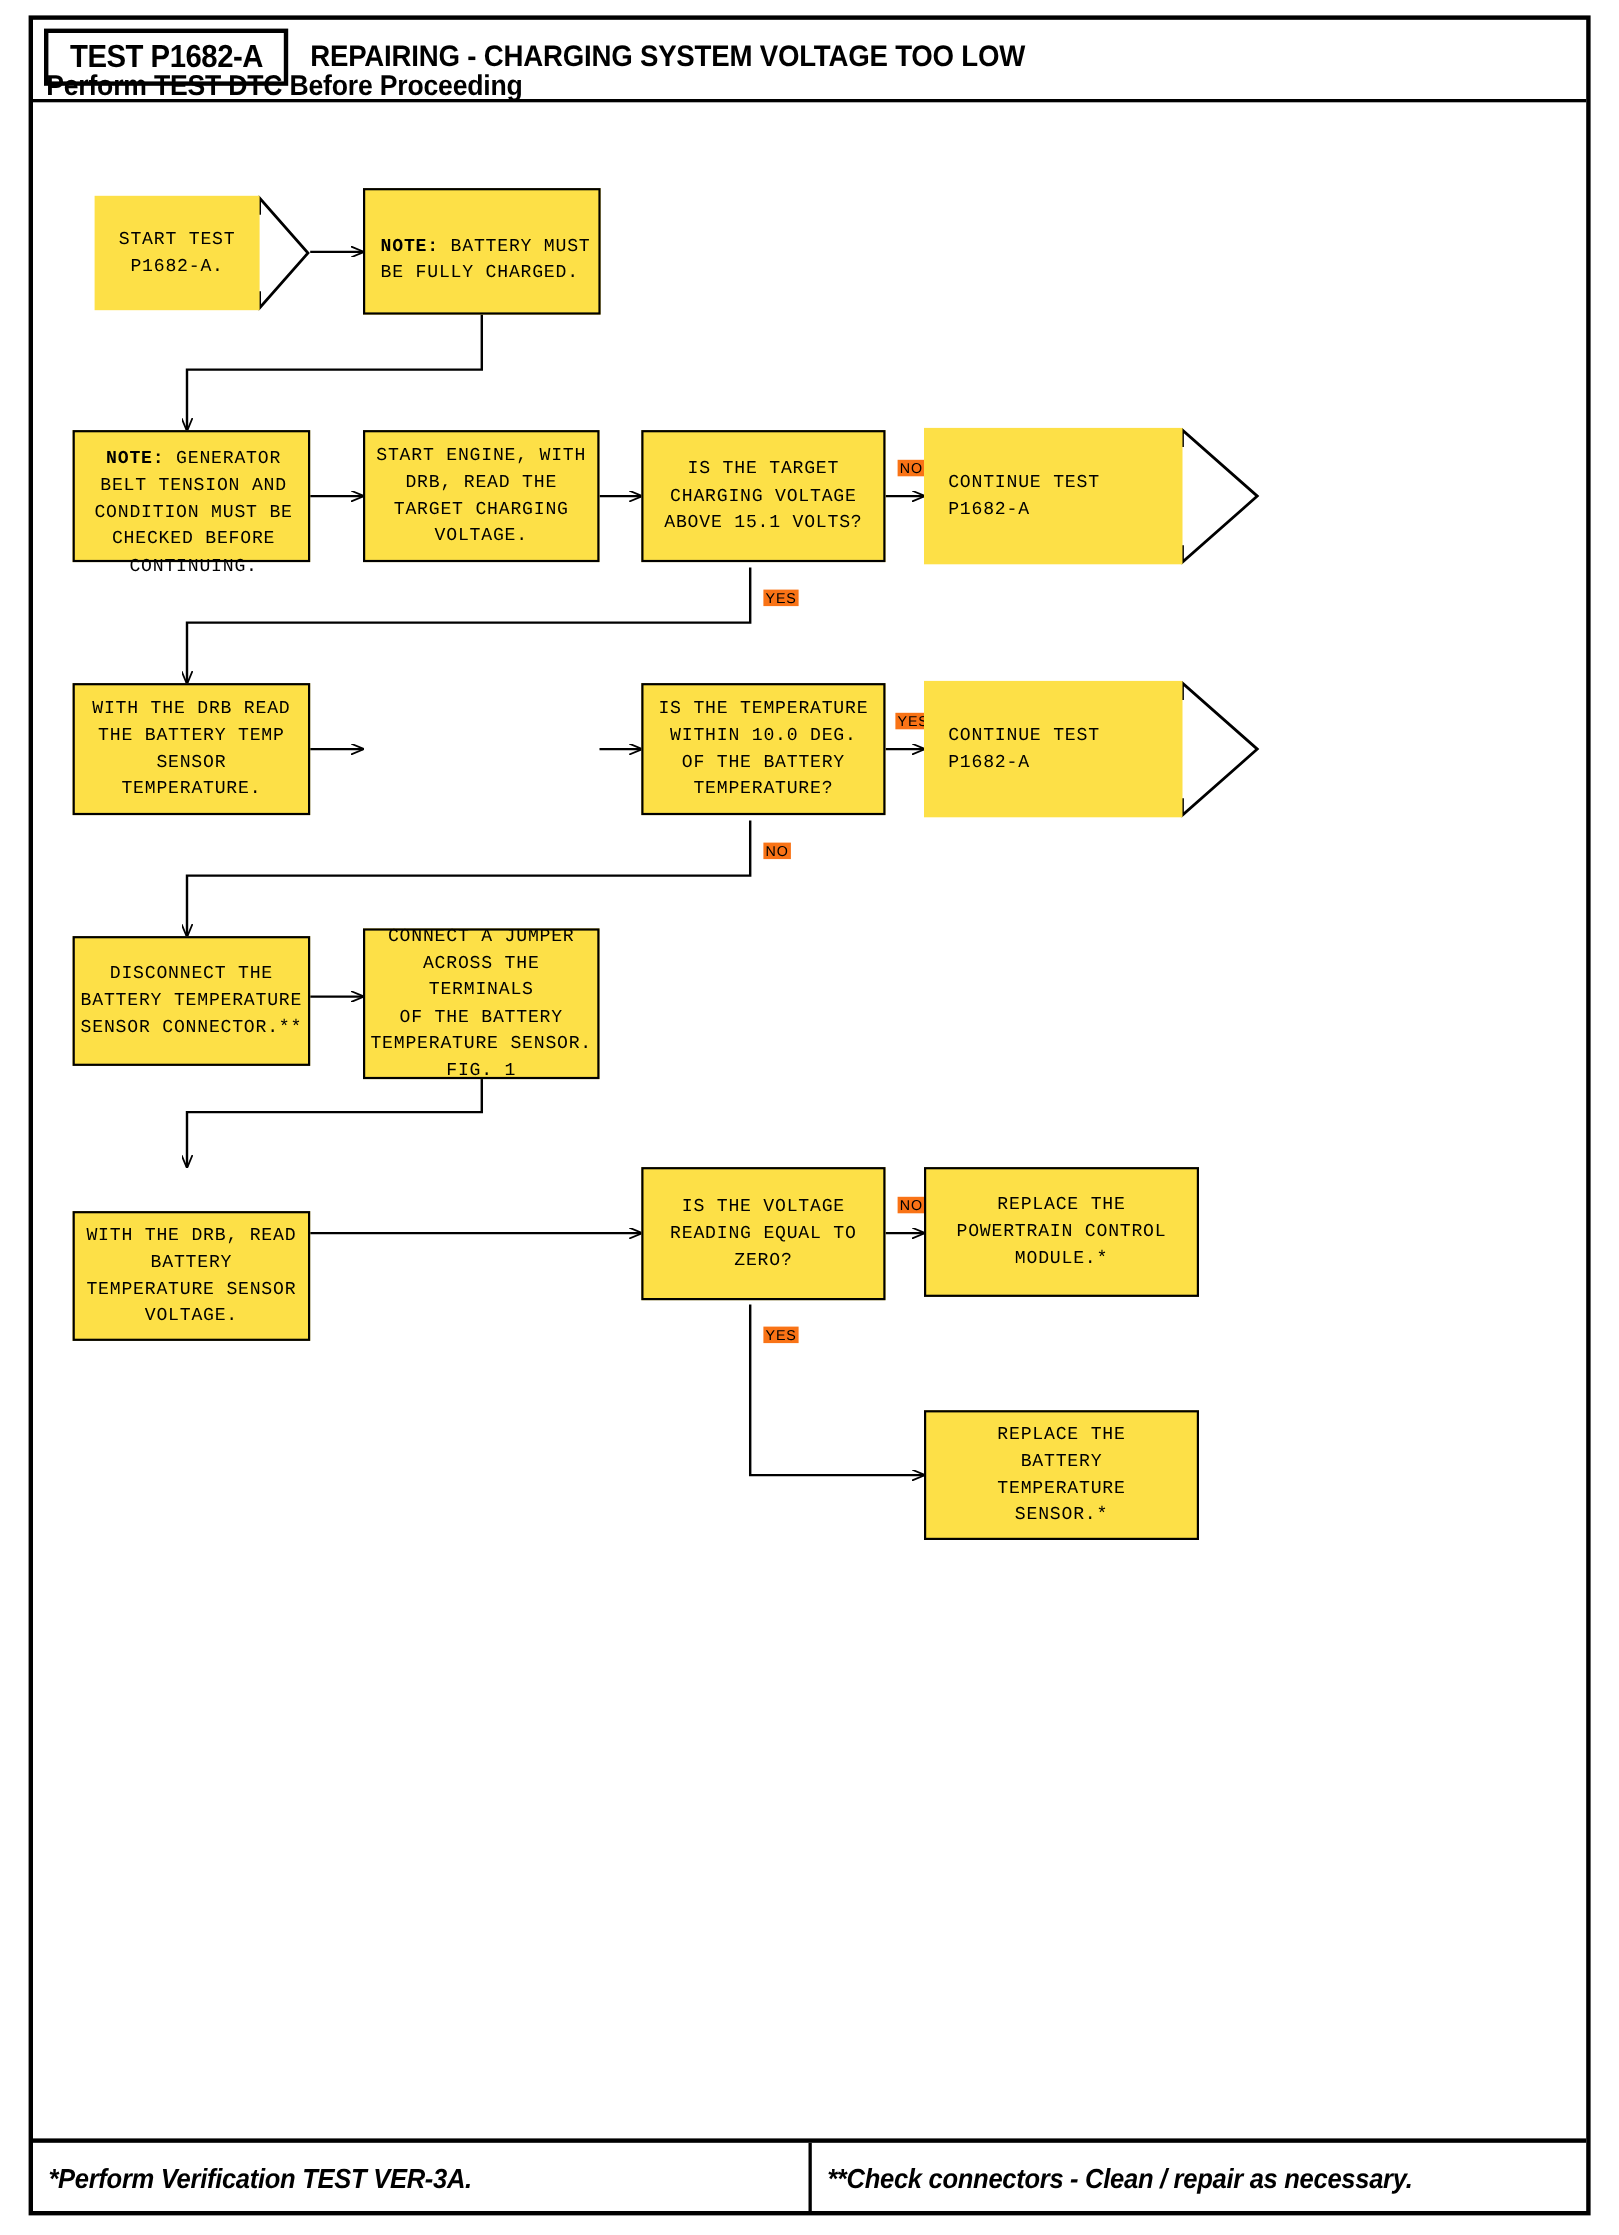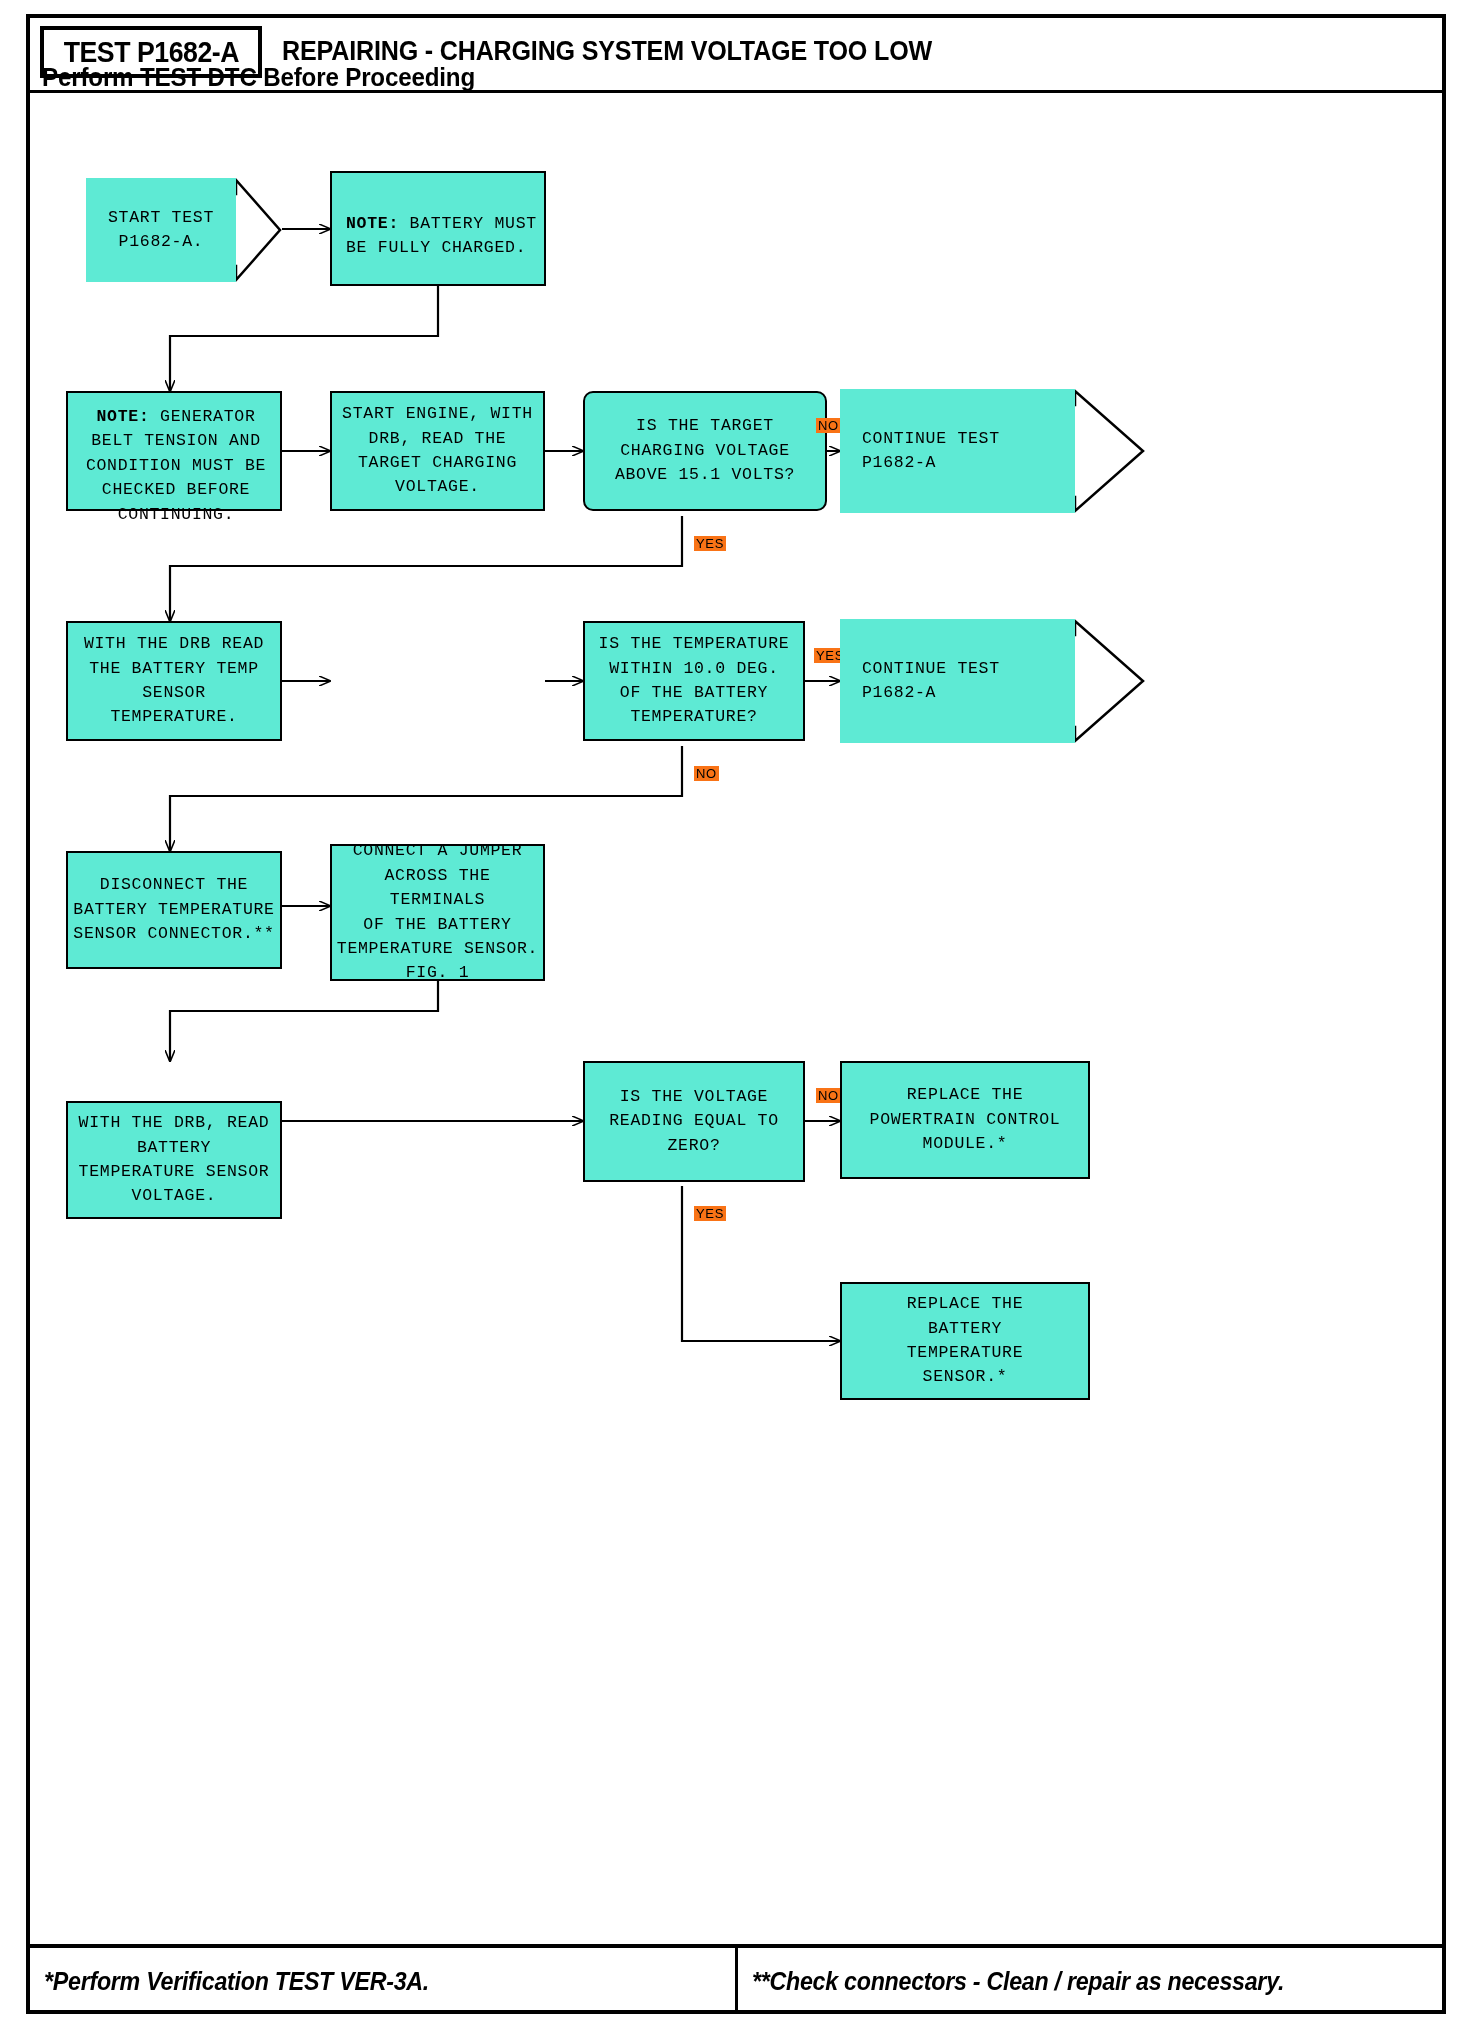--- a/index.html
+++ b/index.html
@@ -115,21 +115,21 @@
     box-sizing: border-box;
     display: flex;
     align-items: center;
     justify-content: center;
     text-align: center;
     font-family: "Liberation Mono", "DejaVu Sans Mono", monospace;
     font-size: 16.5px;
     line-height: 1.48;
     letter-spacing: 0.7px;
     white-space: pre-line;
-    background: #5eead4;
+    background: #fde047;
   }
   .node.rect {
     border: 2.5px solid #000;
   }
   .node.term {
     border: none;
     justify-content: flex-start;
     text-align: left;
     padding-left: 22px;
   }
@@ -253,21 +253,21 @@
 CONDITION MUST BE
 CHECKED BEFORE
 CONTINUING.</span></div>
       </div>
 
       <div class="node rect" style="left:300px;top:295px;width:215px;height:120px;">START ENGINE, WITH
 DRB, READ THE
 TARGET CHARGING
 VOLTAGE.</div>
 
-      <div class="node rect" style="left:553px;top:295px;width:244px;height:120px;border-radius:10px;">IS THE TARGET
+      <div class="node rect" style="left:553px;top:295px;width:222px;height:120px;">IS THE TARGET
 CHARGING VOLTAGE
 ABOVE 15.1 VOLTS?</div>
 
       <div class="edge-label" style="left:786px;top:322px;">NO</div>
 
       <div style="position:absolute;left:810px;top:293px;width:305px;height:124px;">
         <svg viewBox="0 0 305 124" style="position:absolute;left:0;top:0;width:305px;height:124px;">
           <path d="M2,16 L235,16 L235,2 L303,62 L235,122 L235,108 L2,108 Z" fill="#fff" stroke="#000" stroke-width="2.5" stroke-linejoin="miter"></path>
         </svg>
         <div class="node term" style="left:0;top:0;width:235px;height:124px;">CONTINUE TEST

